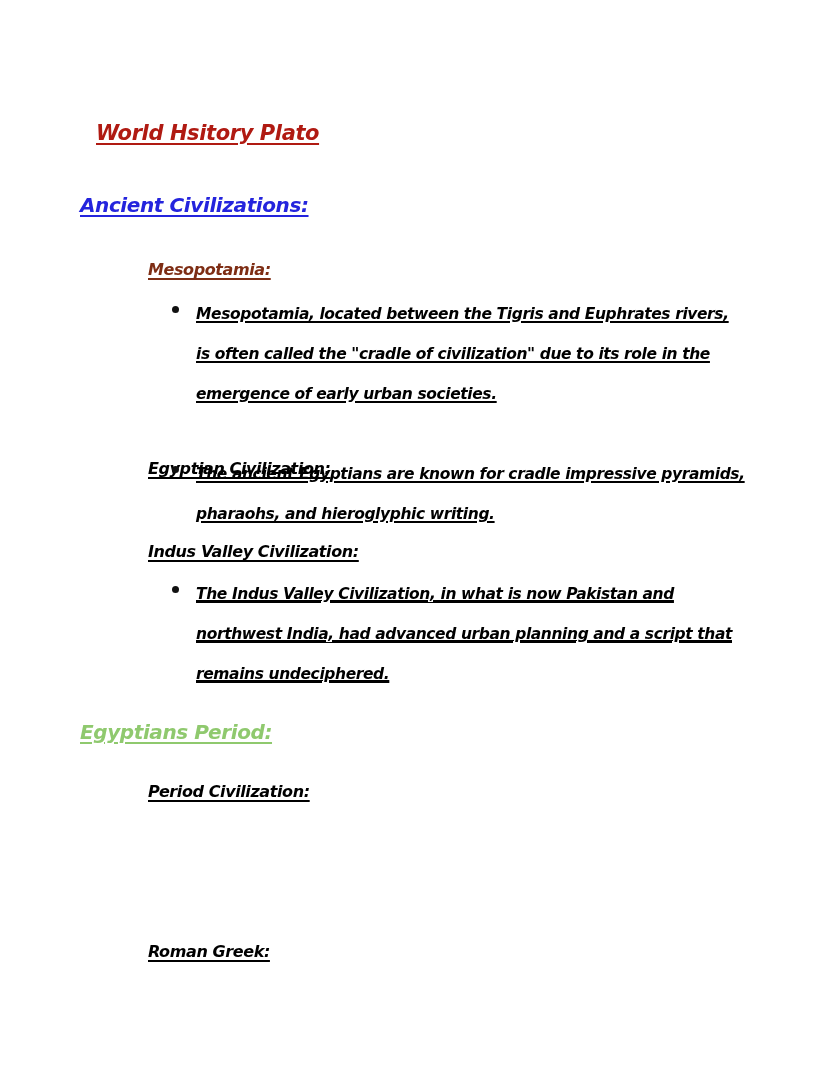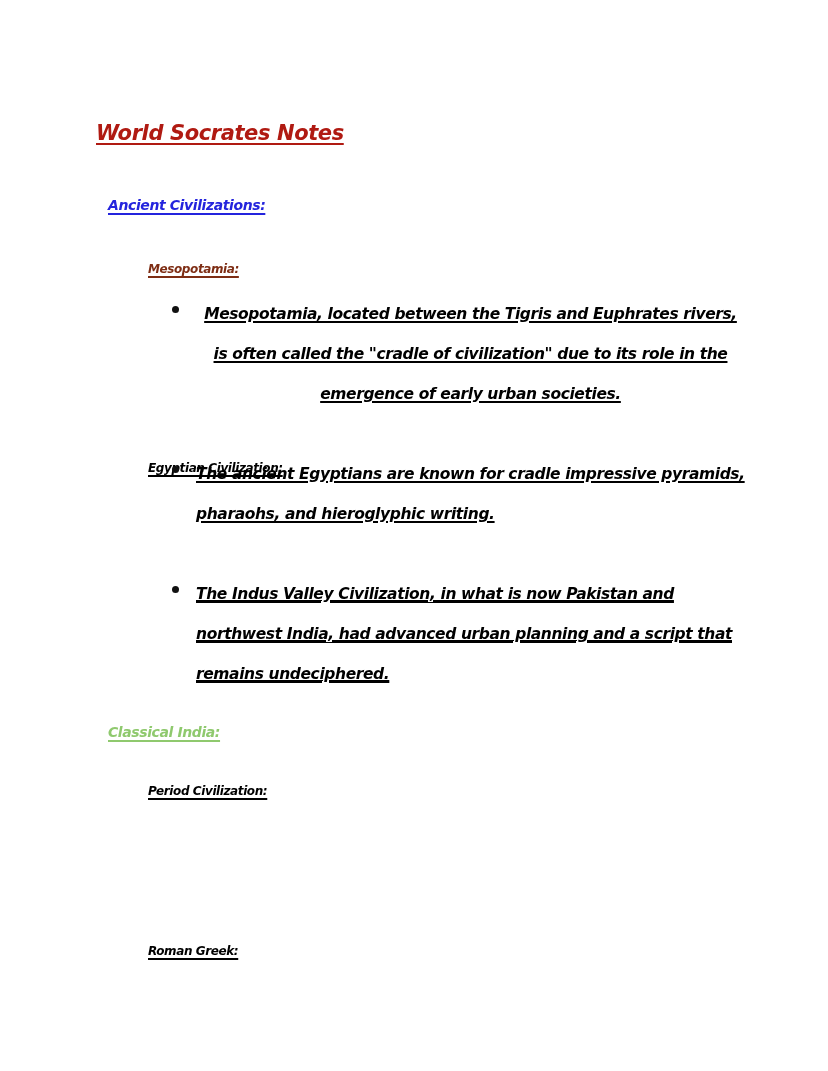--- a/index.html
+++ b/index.html
@@ -36,36 +36,36 @@
     color: #b01a12;
     text-decoration: underline;
     text-underline-offset: 3px;
     text-decoration-thickness: 2px;
     white-space: nowrap;
   }
 
   
   .section-h1 {
     position: absolute;
-    left: 108px;
-    font-size: 14px;
+    left: 80px;
+    font-size: 20px;
     line-height: 22px;
     text-decoration: underline;
     text-underline-offset: 3px;
     text-decoration-thickness: 1.6px;
     white-space: nowrap;
   }
   .section-h1.blue  { color: #2424dd; }
   .section-h1.green { color: #8fc96e; }
 
   
   .section-h2 {
     position: absolute;
     left: 148px;
-    font-size: 12px;
+    font-size: 16px;
     line-height: 21px;
     color: #000000;
     text-decoration: underline;
     text-underline-offset: 3px;
     text-decoration-thickness: 1.7px;
     white-space: nowrap;
   }
   .section-h2.maroon { color: #7e2d14; }
 
   
@@ -97,50 +97,51 @@
     display: inline;
     box-decoration-break: clone;
     -webkit-box-decoration-break: clone;
   }
 </style>
 </head>
 <body>
 
 <div id="page">
 
-  <div class="hw doc-title">World Socrates Notes</div>
+  <div class="hw doc-title">World Hsitory Plato</div>
 
   <div class="hw section-h1 blue" style="top:194px;">Ancient Civilizations:</div>
 
   <div class="hw section-h2 maroon" style="top:259px;">Mesopotamia:</div>
 
-  <div class="bullet-block" style="top:294px;text-align:center;">
+  <div class="bullet-block" style="top:294px;">
     <div class="bullet-row">
       <span class="bullet-dot"></span>
       <span class="hw bullet-text">Mesopotamia, located between the Tigris and Euphrates rivers, is often called the "cradle of civilization" due to its role in the emergence of early urban societies.</span>
     </div>
   </div>
 
   <div class="hw section-h2" style="top:422px;margin-top:36px;">Egyptian Civilization:</div>
 
   <div class="bullet-block" style="top:454px;">
     <div class="bullet-row">
       <span class="bullet-dot"></span>
       <span class="hw bullet-text">The ancient Egyptians are known for cradle impressive pyramids, pharaohs, and hieroglyphic writing.</span>
     </div>
   </div>
 
+  <div class="hw section-h2" style="top:541px;">Indus Valley Civilization:</div>
 
   <div class="bullet-block" style="top:574px;text-decoration:underline;">
     <div class="bullet-row">
       <span class="bullet-dot"></span>
       <span class="hw bullet-text">The Indus Valley Civilization, in what is now Pakistan and northwest India, had advanced urban planning and a script that remains undeciphered.</span>
     </div>
   </div>
 
-  <div class="hw section-h1 green" style="top:721px;">Classical India:</div>
+  <div class="hw section-h1 green" style="top:721px;">Egyptians Period:</div>
 
   <div class="hw section-h2" style="top:781px;">Period Civilization:</div>
 
 
   <div class="hw section-h2" style="top:941px;">Roman Greek:</div>
 
 </div>
 
 </body></html>

